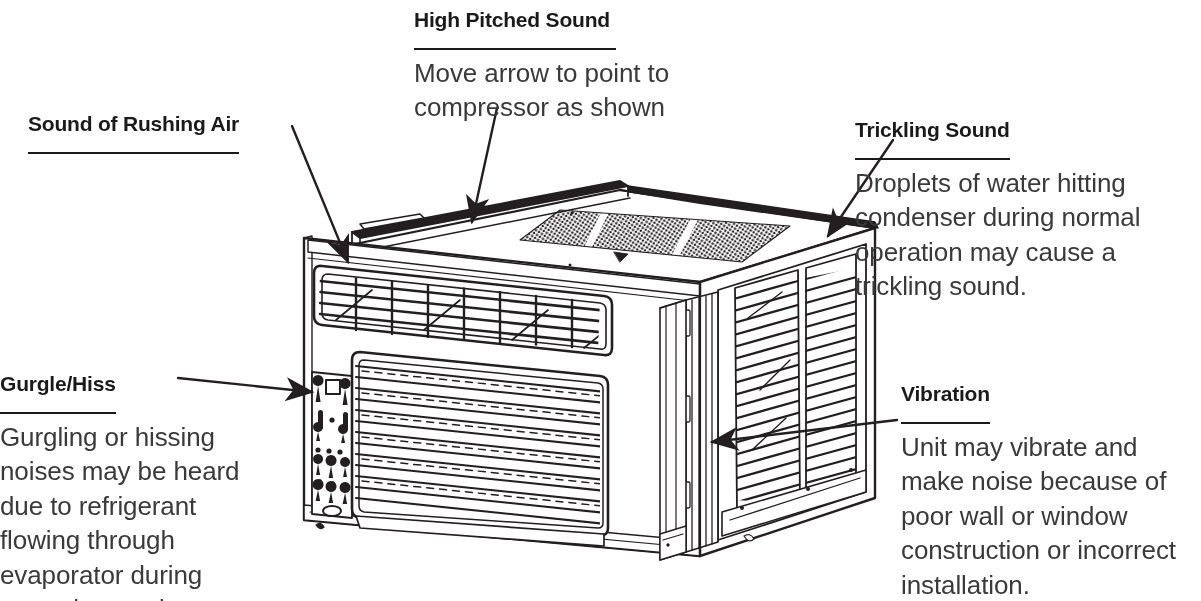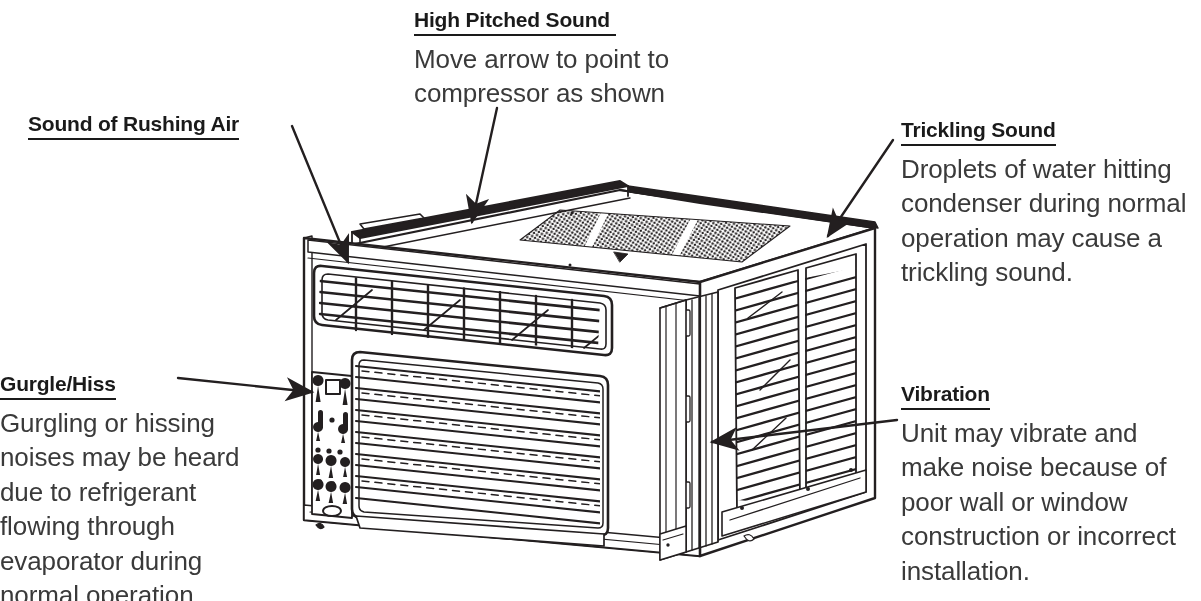--- a/index.html
+++ b/index.html
@@ -15,36 +15,36 @@
   
   .callout{position:absolute;}
   .callout .heading{
     font-size:21px;
     font-weight:bold;
     color:#1a1a1a;
     letter-spacing:-0.2px;
     line-height:1.12;
     display:inline-block;
     border-bottom:2px solid #1a1a1a;
-    padding-bottom:2px;
+    padding-bottom:16px;
     white-space:pre;
   }
   .callout .body{
     font-size:26px;
     font-weight:300;
     color:#3a3a3a;
     line-height:1.33;
     margin-top:6px;
     white-space:pre-line;
     letter-spacing:-0.1px;
   }
 
   #c-rushing-air{left:28px;top:112px;width:290px;}
   #c-high-pitched{left:414px;top:8px;width:300px;}
-  #c-trickling{left:901px;top:118px;width:290px;}
+  #c-trickling{left:855px;top:118px;width:290px;}
   #c-gurgle{left:0;top:372px;width:280px;}
   #c-vibration{left:901px;top:382px;width:300px;}
 
   
   #artwork{position:absolute;left:0;top:0;width:1201px;height:601px;}
 </style>
 </head>
 <body>
 
 <div id="stage">

